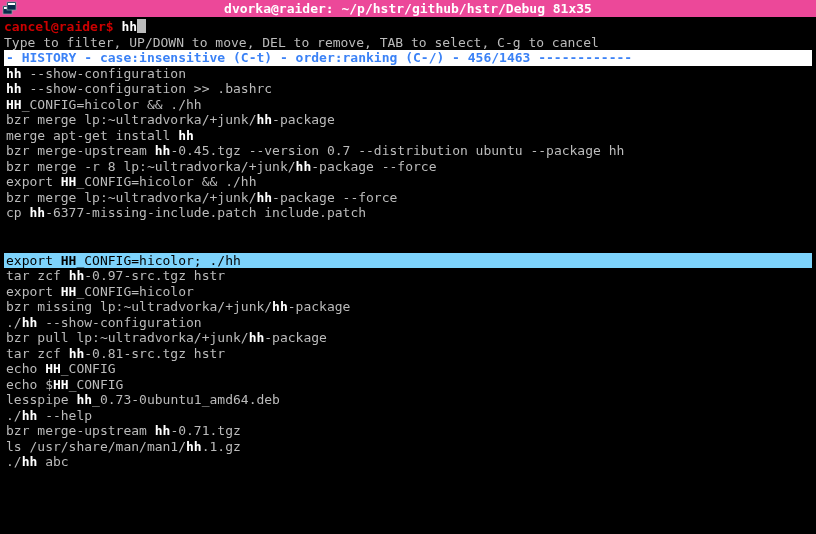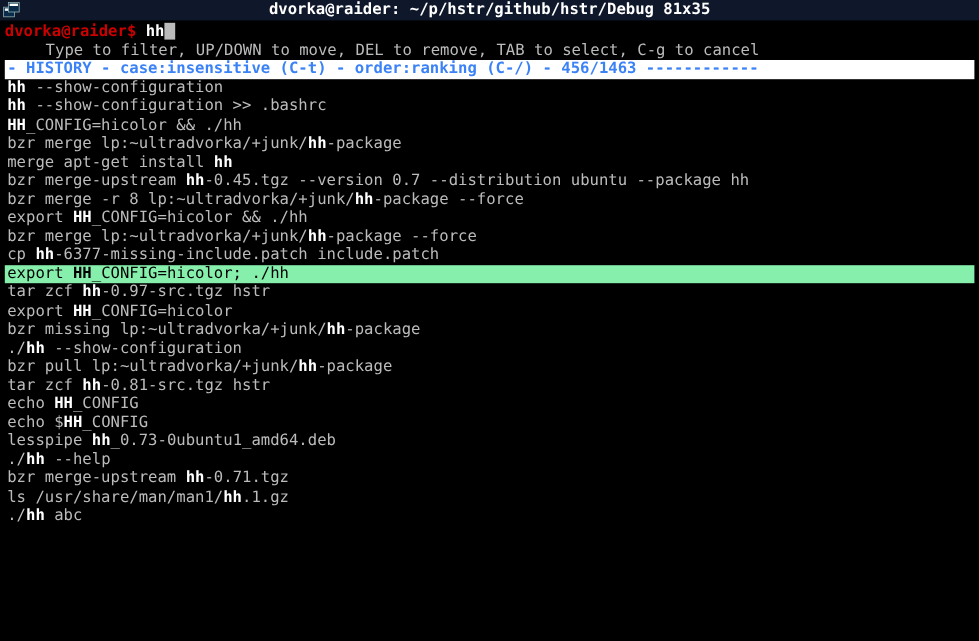--- a/index.html
+++ b/index.html
@@ -4,21 +4,21 @@
 <style>
   * { margin: 0; padding: 0; box-sizing: border-box; }
   html, body { width: 816px; height: 534px; overflow: hidden; background: #000; }
   body {
     font-family: "DejaVu Sans Mono", "Liberation Mono", monospace;
     font-size: 13px;
     line-height: 15.5px;
     color: #ffffff;
   }
   .titlebar {
-    background: #0f172a;
+    background: #ec4899;
     height: 17px;
     display: flex;
     align-items: center;
     color: #fff;
     position: relative;
   }
   .titlebar .win-icon {
     width: 15px; height: 15px; margin-left: 2px;
     position: relative;
   }
@@ -37,58 +37,59 @@
   .prompt-line { white-space: pre; }
   .prompt { color: #cc0000; font-weight: bold; }
   .typed { color: #fff; font-weight: bold; }
   .cursor {
     display: inline-block;
     width: 9px; height: 14px;
     background: #bbbbbb;
     vertical-align: text-bottom;
     margin-bottom: 1px;
   }
-  .hint-line { color: #bbbbbb; white-space: pre; margin-left: 34px; }
+  .hint-line { color: #bbbbbb; white-space: pre; }
   .status-bar {
     background: #ffffff;
     color: #3b82f6;
     font-weight: bold;
     white-space: pre;
     padding: 0 2px;
   }
   .history { }
   .history .row {
     white-space: pre;
     color: #bbbbbb;
     padding: 0 2px;
   }
   .history .row b { color: #ffffff; font-weight: bold; }
   .history .row.selected {
-    background: #86efac;
+    background: #7dd3fc;
     color: #000000;
+    margin-top: 32px;
   }
   .history .row.selected b { color: #000000; font-weight: bold; }
 </style>
 </head>
 <body>
 
 <div class="titlebar">
   <span class="win-icon">
     <svg viewBox="0 0 15 15">
       <rect x="1" y="5" width="9" height="8" fill="#0a2a4a" stroke="#8aa" stroke-width="0.7"></rect>
       <rect x="2" y="6" width="7" height="2" fill="#fff"></rect>
       <rect x="5" y="1" width="9" height="8" fill="#0a2a4a" stroke="#8aa" stroke-width="0.7"></rect>
       <rect x="6" y="2" width="7" height="2" fill="#fff"></rect>
     </svg>
   </span>
   <span class="title">dvorka@raider: ~/p/hstr/github/hstr/Debug 81x35</span>
 </div>
 
 <div class="terminal">
-  <div class="prompt-line"><span class="prompt">dvorka@raider$ </span><span class="typed">hh</span><span class="cursor"></span></div>
+  <div class="prompt-line"><span class="prompt">cancel@raider$ </span><span class="typed">hh</span><span class="cursor"></span></div>
   <div class="hint-line">Type to filter, UP/DOWN to move, DEL to remove, TAB to select, C-g to cancel</div>
   <div class="status-bar">- HISTORY - case:insensitive (C-t) - order:ranking (C-/) - 456/1463 ------------</div>
   <div class="history" id="history">
       <div class="row"><span></span><b>hh</b><span> --show-configuration</span></div>
       <div class="row"><span></span><b>hh</b><span> --show-configuration &gt;&gt; .bashrc</span></div>
       <div class="row"><span></span><b>HH</b><span>_CONFIG=hicolor &amp;&amp; ./hh</span></div>
       <div class="row"><span>bzr merge lp:~ultradvorka/+junk/</span><b>hh</b><span>-package</span></div>
       <div class="row"><span>merge apt-get install </span><b>hh</b><span></span></div>
       <div class="row"><span>bzr merge-upstream </span><b>hh</b><span>-0.45.tgz --version 0.7 --distribution ubuntu --package hh</span></div>
       <div class="row"><span>bzr merge -r 8 lp:~ultradvorka/+junk/</span><b>hh</b><span>-package --force</span></div>

